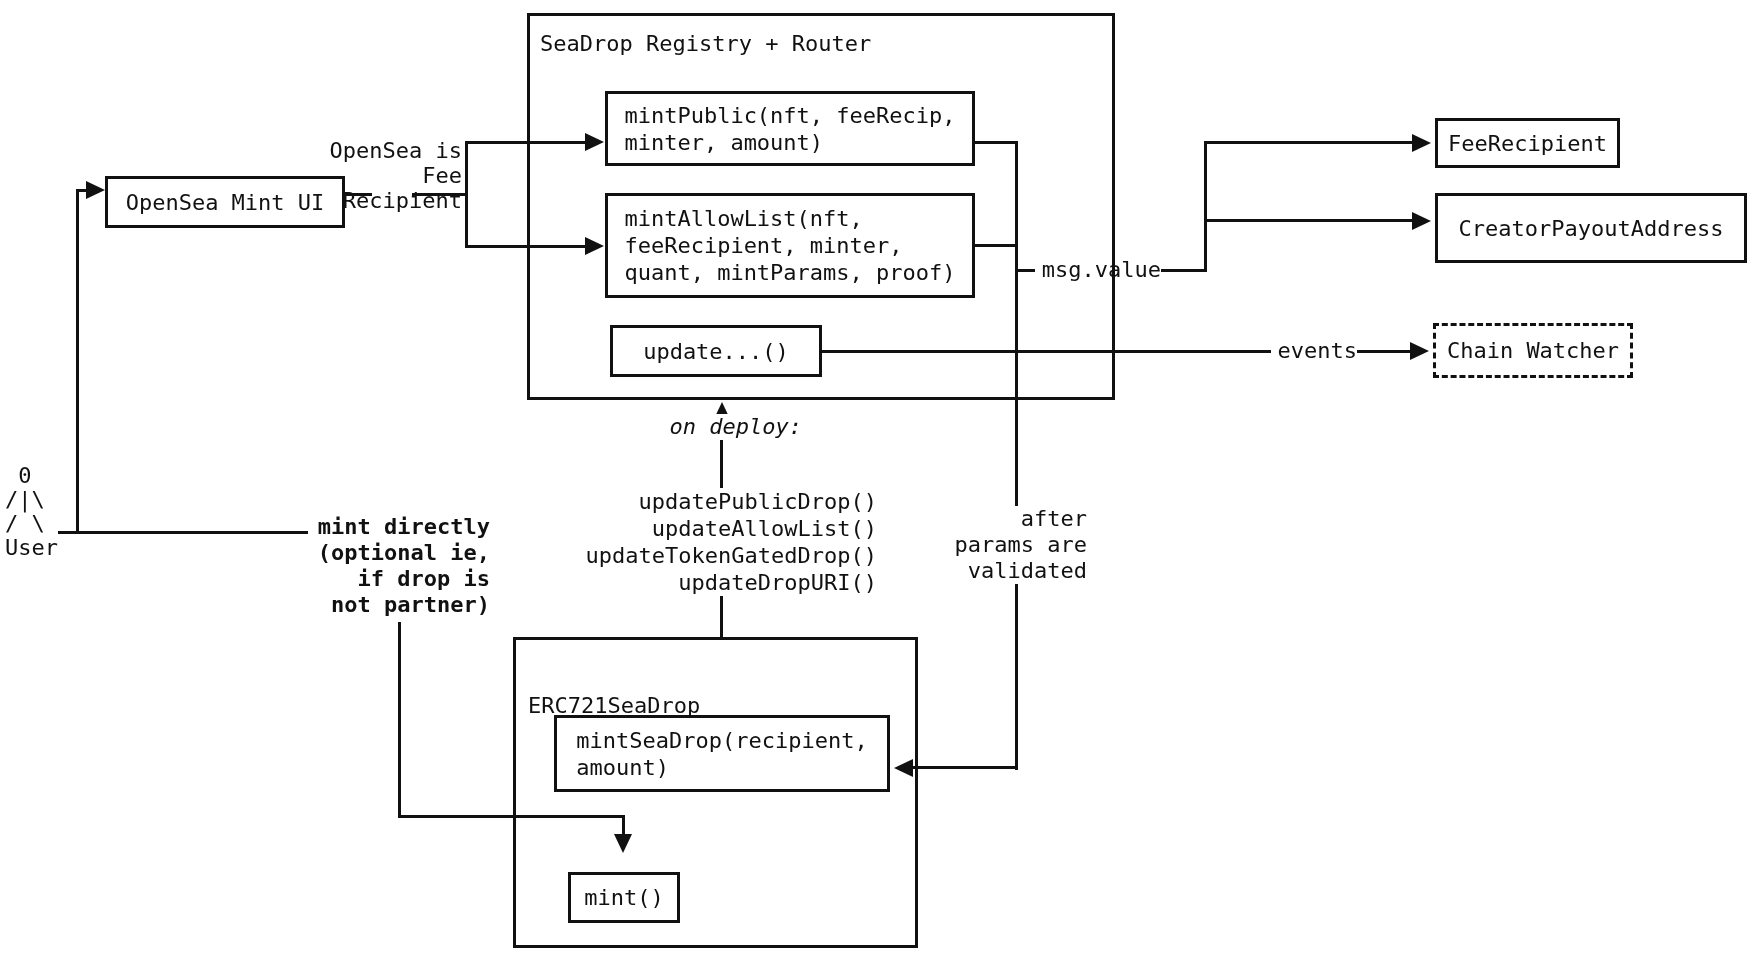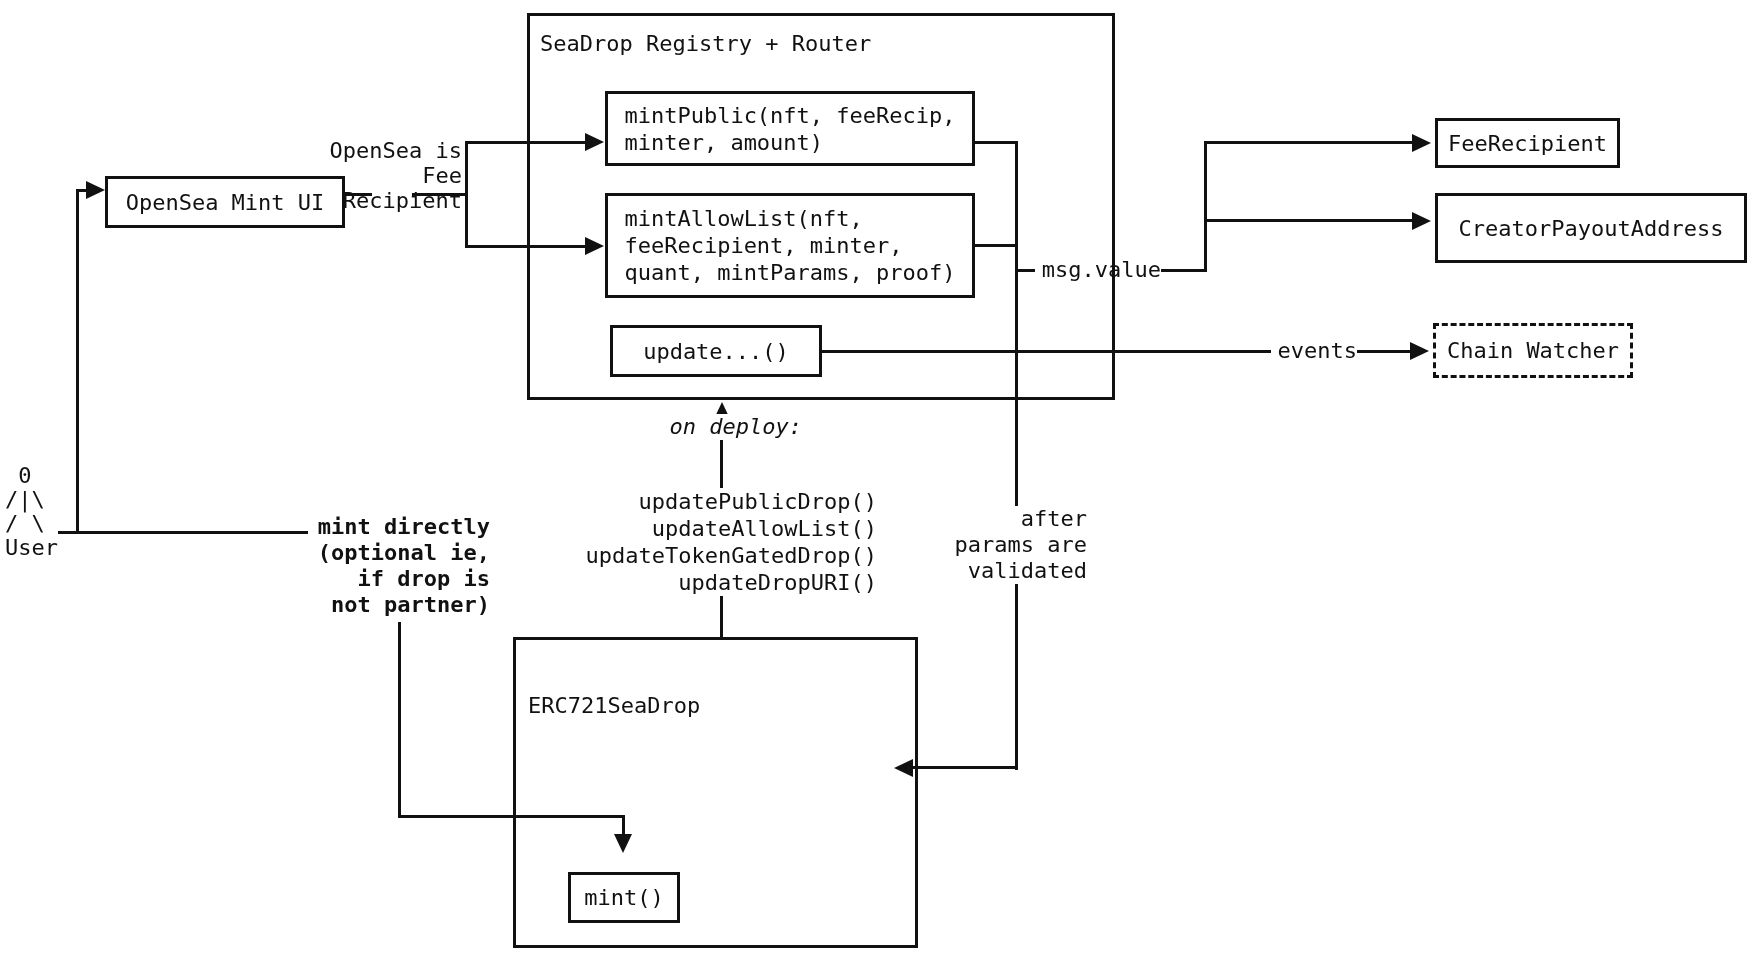--- a/index.html
+++ b/index.html
@@ -112,16 +112,18 @@
   <div class="box" style="left:610px; top:325px; width:212px; height:52px;">update...()</div>
 
   <div class="box" style="left:105px; top:176px; width:240px; height:52px;">OpenSea Mint UI</div>
 
   <div class="box" style="left:1435px; top:118px; width:185px; height:50px;">FeeRecipient</div>
 
   <div class="box" style="left:1435px; top:193px; width:312px; height:70px;">CreatorPayoutAddress</div>
 
   <div class="box dashed" style="left:1433px; top:323px; width:200px; height:55px;">Chain Watcher</div>
 
+  <div class="box" style="left:554px; top:715px; width:336px; height:77px;">mintSeaDrop(recipient,
+amount)</div>
 
   <div class="box" style="left:568px; top:872px; width:112px; height:51px;">mint()</div>
 
 </div>
 
 </body></html>

